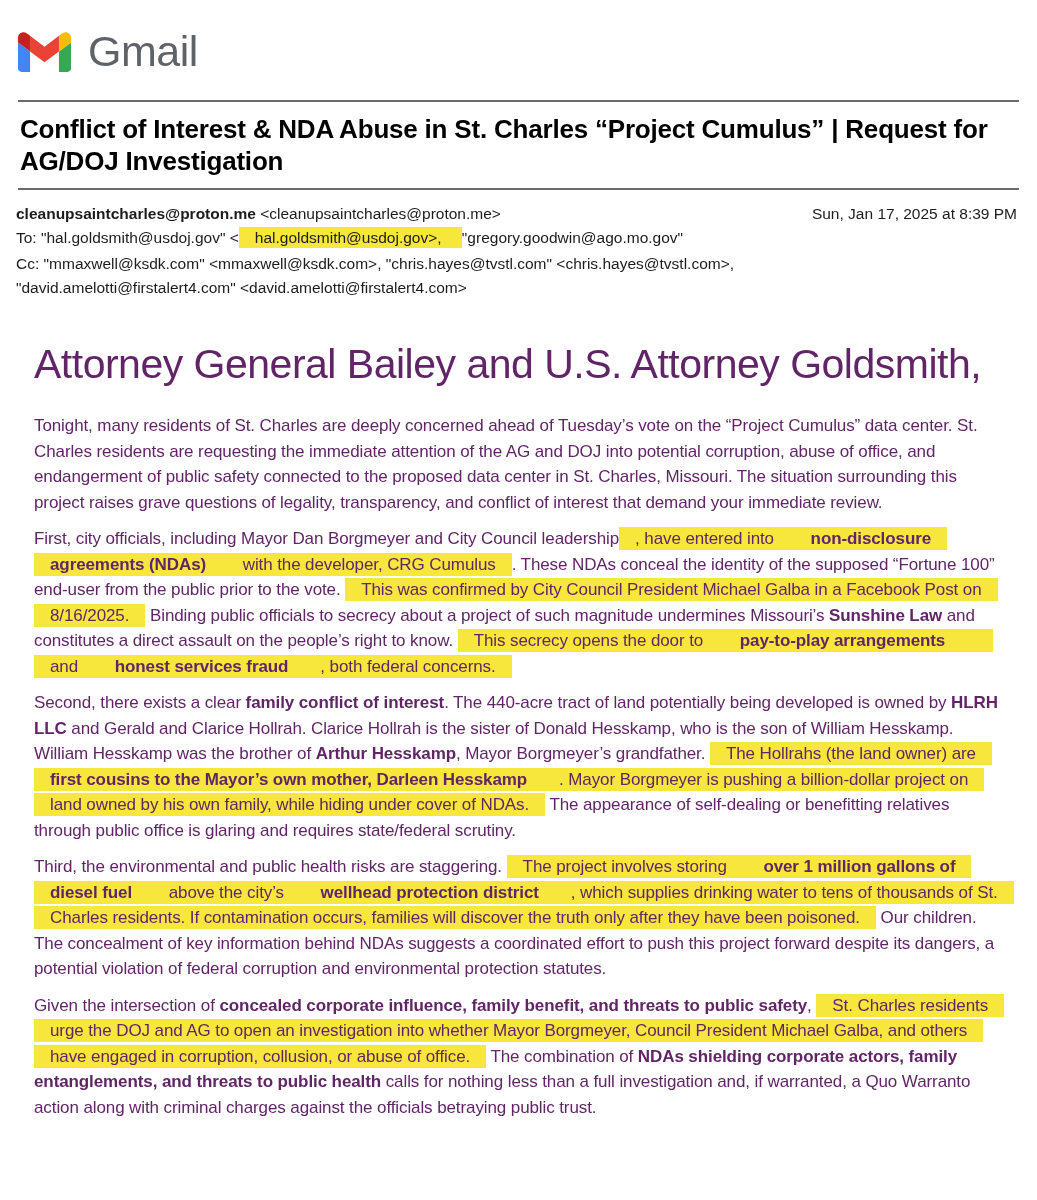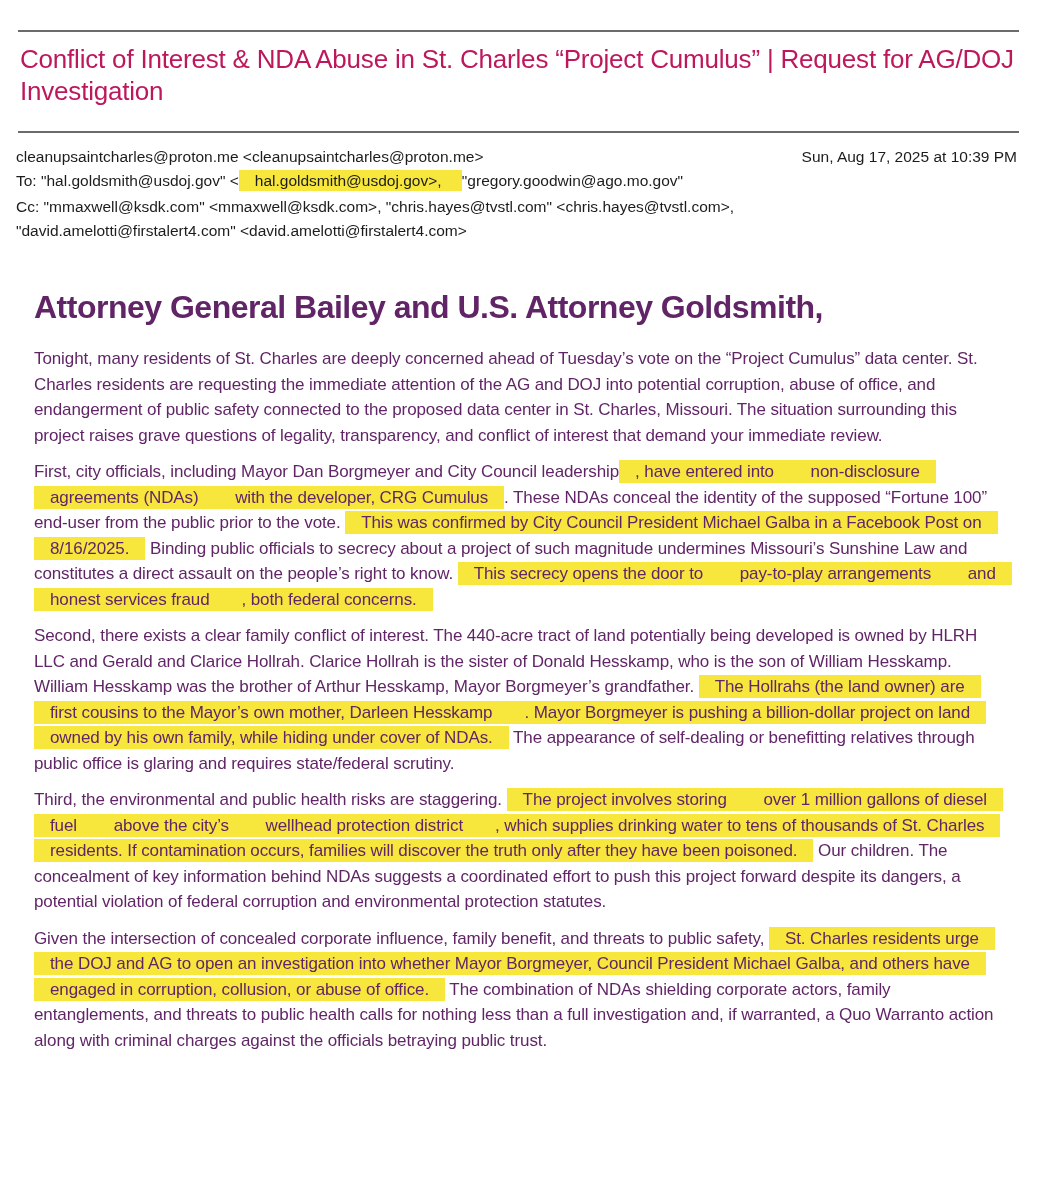--- a/index.html
+++ b/index.html
@@ -32,76 +32,86 @@
   .p-yellow { fill: var(--logo-yellow); }
   .p-red { fill: var(--logo-red); }
   .p-darkred { fill: var(--logo-dark-red); }
   .logo-text { font-size: 43px; line-height: 1; color: var(--logo-gray); letter-spacing: -0.5px; }
 
   .rule { border: none; border-top: 2px solid var(--rule-gray); margin: 0 2px; }
 
   .subject {
     font-size: 26px;
     line-height: 32px;
-    font-weight: normal;
-    color: #be185d;
+    font-weight: bold;
+    color: #000000;
     letter-spacing: -0.2px;
-    margin: 11px 4px 24px 4px;
+    margin: 11px 4px 11px 4px;
   }
 
   
   .meta { margin: 12px 0 0 0; font-size: 15.5px; line-height: 23.5px; color: var(--text-black); }
   .from-row { display: flex; justify-content: space-between; align-items: baseline; }
   .date { white-space: nowrap; padding-right: 4px; }
-  .b { font-weight: normal; }
+  .b { font-weight: bold; }
   .hl {
     background: var(--highlight-yellow);
     padding: 2px 16px;
     box-decoration-break: clone;
     -webkit-box-decoration-break: clone;
   }
   .cc-gap { margin-top: 3px; }
 
   
   .email-body {
     margin: 45px 20px 0 18px;
     color: var(--body-purple);
     font-size: 17px;
     line-height: 25.5px;
     letter-spacing: -0.1px;
   }
   .salutation {
-    font-size: 32px;
+    font-size: 41px;
     line-height: 40px;
-    font-weight: bold;
+    font-weight: normal;
     white-space: nowrap;
     letter-spacing: -0.5px;
-    margin-bottom: 19px;
+    margin-bottom: 29px;
   }
   .para { margin-bottom: 11px; }
   .closing { margin-top: 19px; }
 </style>
 </head>
 <body>
 
 <div class="page">
 
+  <header class="logo-row">
+    <svg class="logo-icon" width="53" height="40" viewBox="0 0 49.4 37.25" aria-hidden="true">
+      <path class="p-blue" d="M3.37 37.25h7.87V18.14L0 9.7v24.18c0 1.86 1.51 3.37 3.37 3.37z"></path>
+      <path class="p-green" d="M38.16 37.25h7.87c1.86 0 3.37-1.51 3.37-3.37V9.7l-11.24 8.44z"></path>
+      <path class="p-yellow" d="M38.16 3.53v14.61L49.4 9.7V5.22c0-4.17-4.76-6.55-8.1-4.05z"></path>
+      <path class="p-red" d="M11.24 18.14V3.53L24.7 13.63 38.16 3.53v14.61L24.7 28.24z"></path>
+      <path class="p-darkred" d="M0 5.22V9.7l11.24 8.44V3.53L8.1 1.17C4.76-1.33 0 1.05 0 5.22z"></path>
+    </svg>
+    <span class="logo-text">Gmail</span>
+  </header>
 
   <hr class="rule">
 
   <h1 class="subject">Conflict of Interest &amp; NDA Abuse in St. Charles “Project Cumulus” | Request for AG/DOJ Investigation</h1>
 
   <hr class="rule">
 
   <section class="meta">
     <div class="from-row">
       <div>
         <span class="b">cleanupsaintcharles@proton.me</span><span> &lt;cleanupsaintcharles@proton.me&gt;</span>
       </div>
-      <div class="date">Sun, Aug 17, 2025 at 10:39 PM</div>
+      <div class="date">Sun, Jan 17, 2025 at 8:39 PM</div>
     </div>
     <div><span>To: "hal.goldsmith@usdoj.gov" &lt;</span><span class="hl">hal.goldsmith@usdoj.gov&gt;, </span><span>"gregory.goodwin@ago.mo.gov"</span></div>
     <div class="cc-gap"><span>Cc: "mmaxwell@ksdk.com" &lt;mmaxwell@ksdk.com&gt;, "chris.hayes@tvstl.com" &lt;chris.hayes@tvstl.com&gt;,</span></div>
     <div><span>"david.amelotti@firstalert4.com" &lt;david.amelotti@firstalert4.com&gt;</span></div>
   </section>
 
   <main class="email-body">
     <h2 class="salutation">Attorney General Bailey and U.S. Attorney Goldsmith,</h2>
     <p class="para"><span> Tonight, many residents of St. Charles are deeply concerned ahead of Tuesday’s vote on the “Project Cumulus” data center. St. Charles residents are requesting the immediate attention of the AG and DOJ into potential corruption, abuse of office, and endangerment of public safety connected to the proposed data center in St. Charles, Missouri. The situation surrounding this project raises grave questions of legality, transparency, and conflict of interest that demand your immediate review.</span></p>
     <p class="para"><span>First, city officials, including Mayor Dan Borgmeyer and City Council leadership</span><span class="hl">, have entered into </span><span class="b hl">non-disclosure agreements (NDAs)</span><span class="hl"> with the developer, CRG Cumulus</span><span>. These NDAs conceal the identity of the supposed “Fortune 100” end-user from the public prior to the vote. </span><span class="hl">This was confirmed by City Council President Michael Galba in a Facebook Post on 8/16/2025.</span><span> Binding public officials to secrecy about a project of such magnitude undermines Missouri’s </span><span class="b">Sunshine Law</span><span> and constitutes a direct assault on the people’s right to know. </span><span class="hl">This secrecy opens the door to </span><span class="b hl">pay-to-play arrangements</span><span class="hl"> and </span><span class="b hl">honest services fraud</span><span class="hl">, both federal concerns.</span></p>

